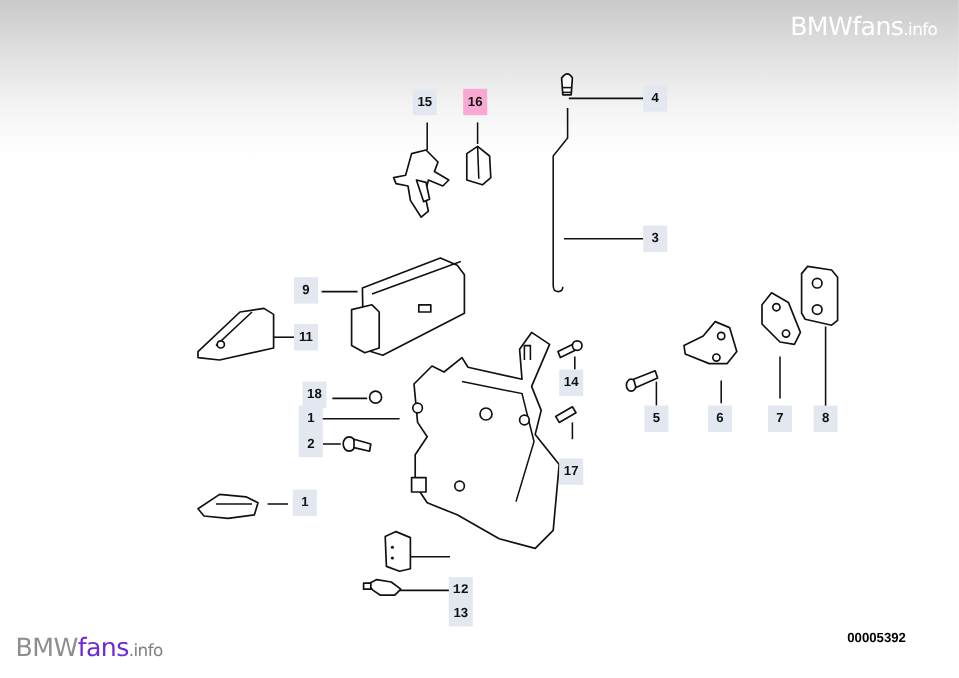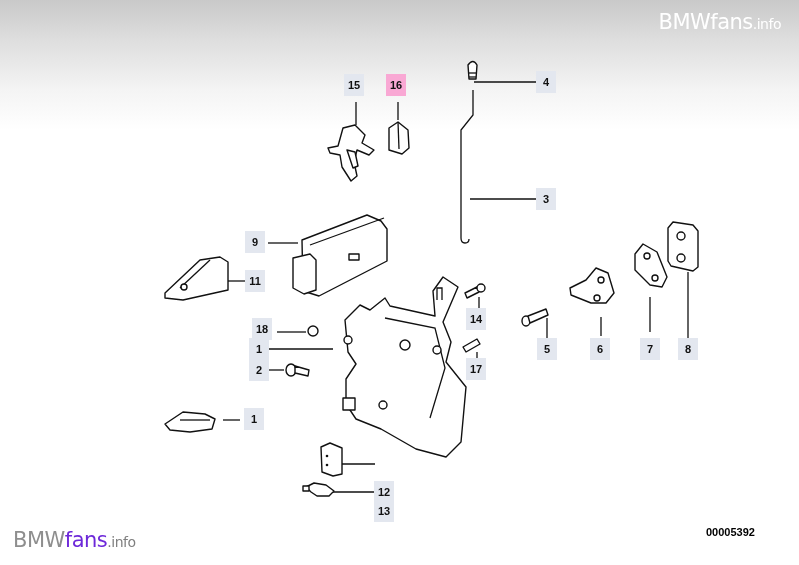--- a/index.html
+++ b/index.html
@@ -164,23 +164,23 @@
 <div class="lbl" style="left: 386px; top: 74px; background: #f9a8d4;">16</div>
 <div class="lbl" style="left: 536px; top: 71px; background: rgb(227, 231, 239);">4</div>
 <div class="lbl" style="left: 536px; top: 188px; background: rgb(227, 231, 239);">3</div>
 <div class="lbl" style="left: 245px; top: 231px; background: rgb(227, 231, 239);">9</div>
 <div class="lbl" style="left: 245px; top: 270px; background: rgb(227, 231, 239);">11</div>
 <div class="lbl" style="left: 252px; top: 318px; background: rgb(227, 231, 239);">18</div>
 <div class="lbl" style="left: 249px; top: 338px; background: rgb(227, 231, 239);">1</div>
 <div class="lbl" style="left: 249px; top: 359px; background: rgb(227, 231, 239);">2</div>
 <div class="lbl" style="left: 244px; top: 408px; background: rgb(227, 231, 239);">1</div>
 <div class="lbl" style="left: 374px; top: 453px; background: rgb(227, 231, 239); margin-top: 47px;">13</div>
-<div class="lbl" style="left: 374px; top: 481px; background: rgb(227, 231, 239);">12</div>
+<div class="lbl" style="left: 374px; top: 481px; background: rgb(227, 231, 239); font-family: Liberation Mono, monospace;">12</div>
 <div class="lbl" style="left: 466px; top: 308px; background: rgb(227, 231, 239);">14</div>
-<div class="lbl" style="left: 466px; top: 358px; background: rgb(227, 231, 239);">17</div>
+<div class="lbl" style="left: 466px; top: 382px; background: rgb(227, 231, 239);">17</div>
 <div class="lbl" style="left: 537px; top: 338px; background: rgb(227, 231, 239);">5</div>
 <div class="lbl" style="left: 590px; top: 338px; background: rgb(227, 231, 239);">6</div>
 <div class="lbl" style="left: 640px; top: 338px; background: rgb(227, 231, 239);">7</div>
 <div class="lbl" style="left: 678px; top: 338px; background: rgb(227, 231, 239);">8</div>
 
 <div class="wm-bottom"><span class="b1">BMW</span><span class="b2">fans</span><span class="b3">.info</span></div>
 
 <div class="docnum">00005392</div>
 
 </body></html>

